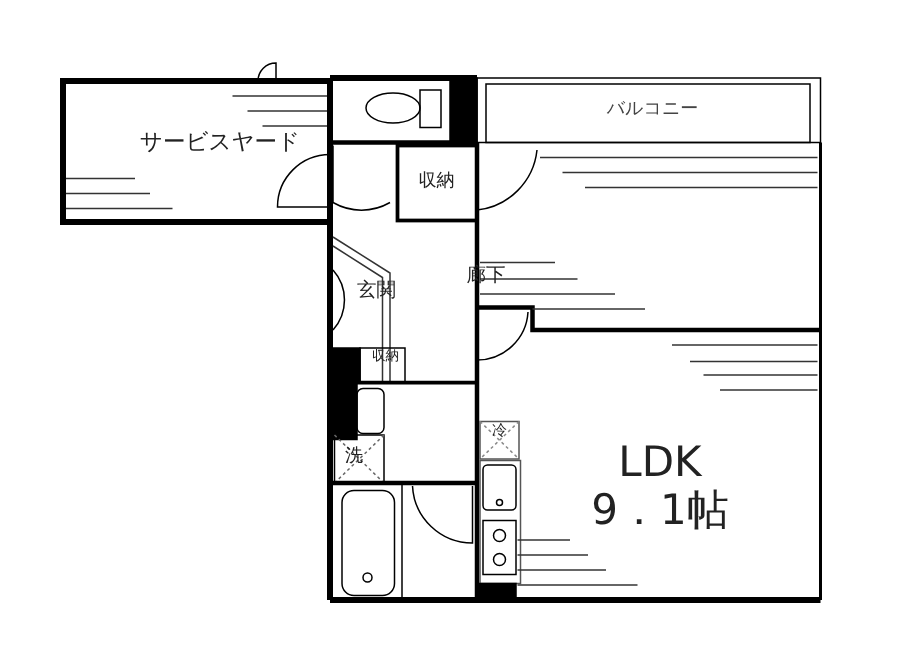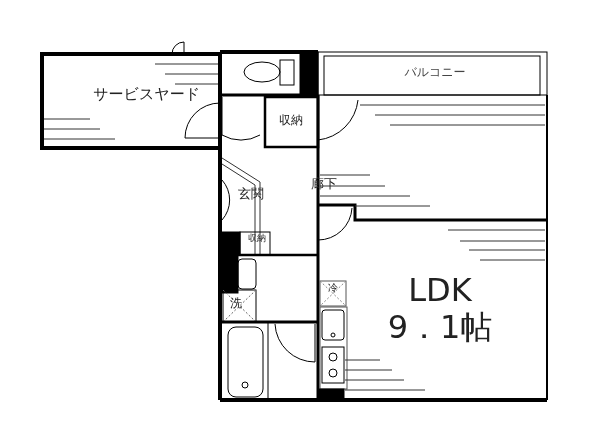--- a/index.html
+++ b/index.html
@@ -9,21 +9,21 @@
   .lbl { position:absolute; color:#222; text-align:center; line-height:1.15; white-space:nowrap; }
   .l-service { left:60px; top:86px; width:140px; font-size:15px;text-align:right; }
   .l-balcony { left:330px; top:66px; width:210px; font-size:12px; color:#444; }
   .l-storage1 { left:267px; top:114px; width:48px; font-size:12px; }
   .l-hall { left:262px; top:177px; width:40px; font-size:13px;margin-left:42px; }
   .l-genkan { left:223px; top:187px; width:56px; font-size:13px; }
   .l-storage2 { left:243px; top:233px; width:28px; font-size:9px; }
   .l-wash { left:223px; top:297px; width:26px; font-size:12px; }
   .l-fridge { left:321px; top:282px; width:24px; font-size:10px; }
   .l-western { left:360px; top:125px; width:140px; font-size:22px; }
-  .l-ldk { left:370px; top:272px; width:140px; font-size:32px; }
+  .l-ldk { left:370px; top:292px; width:140px; font-size:28px; }
 </style>
 </head>
 <body>
 
 <div class="plan">
   <svg width="605" height="431" viewBox="0 0 605 431">
     <g fill="none" stroke="#000" stroke-width="1">
 
       <g>
         <rect x="42" y="54" width="178" height="94" stroke-width="4"></rect>

